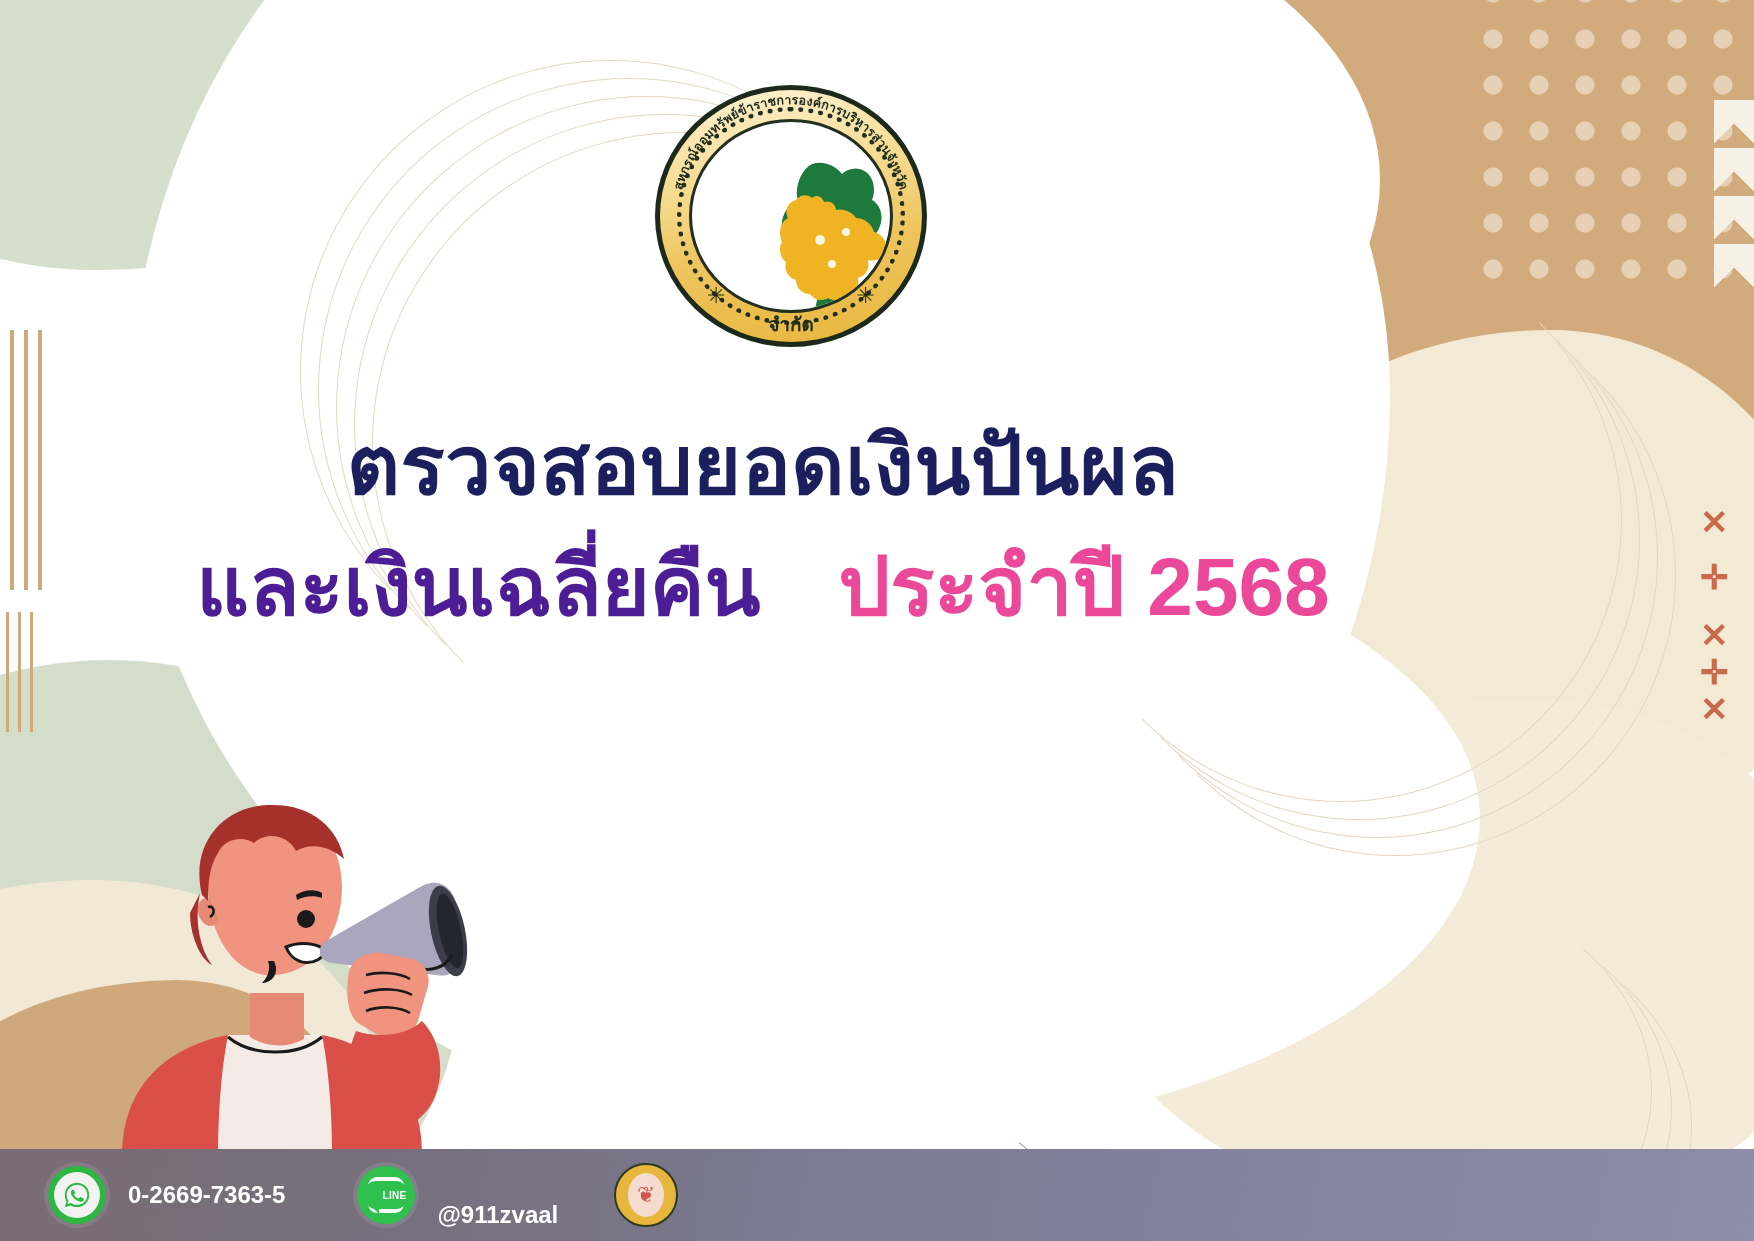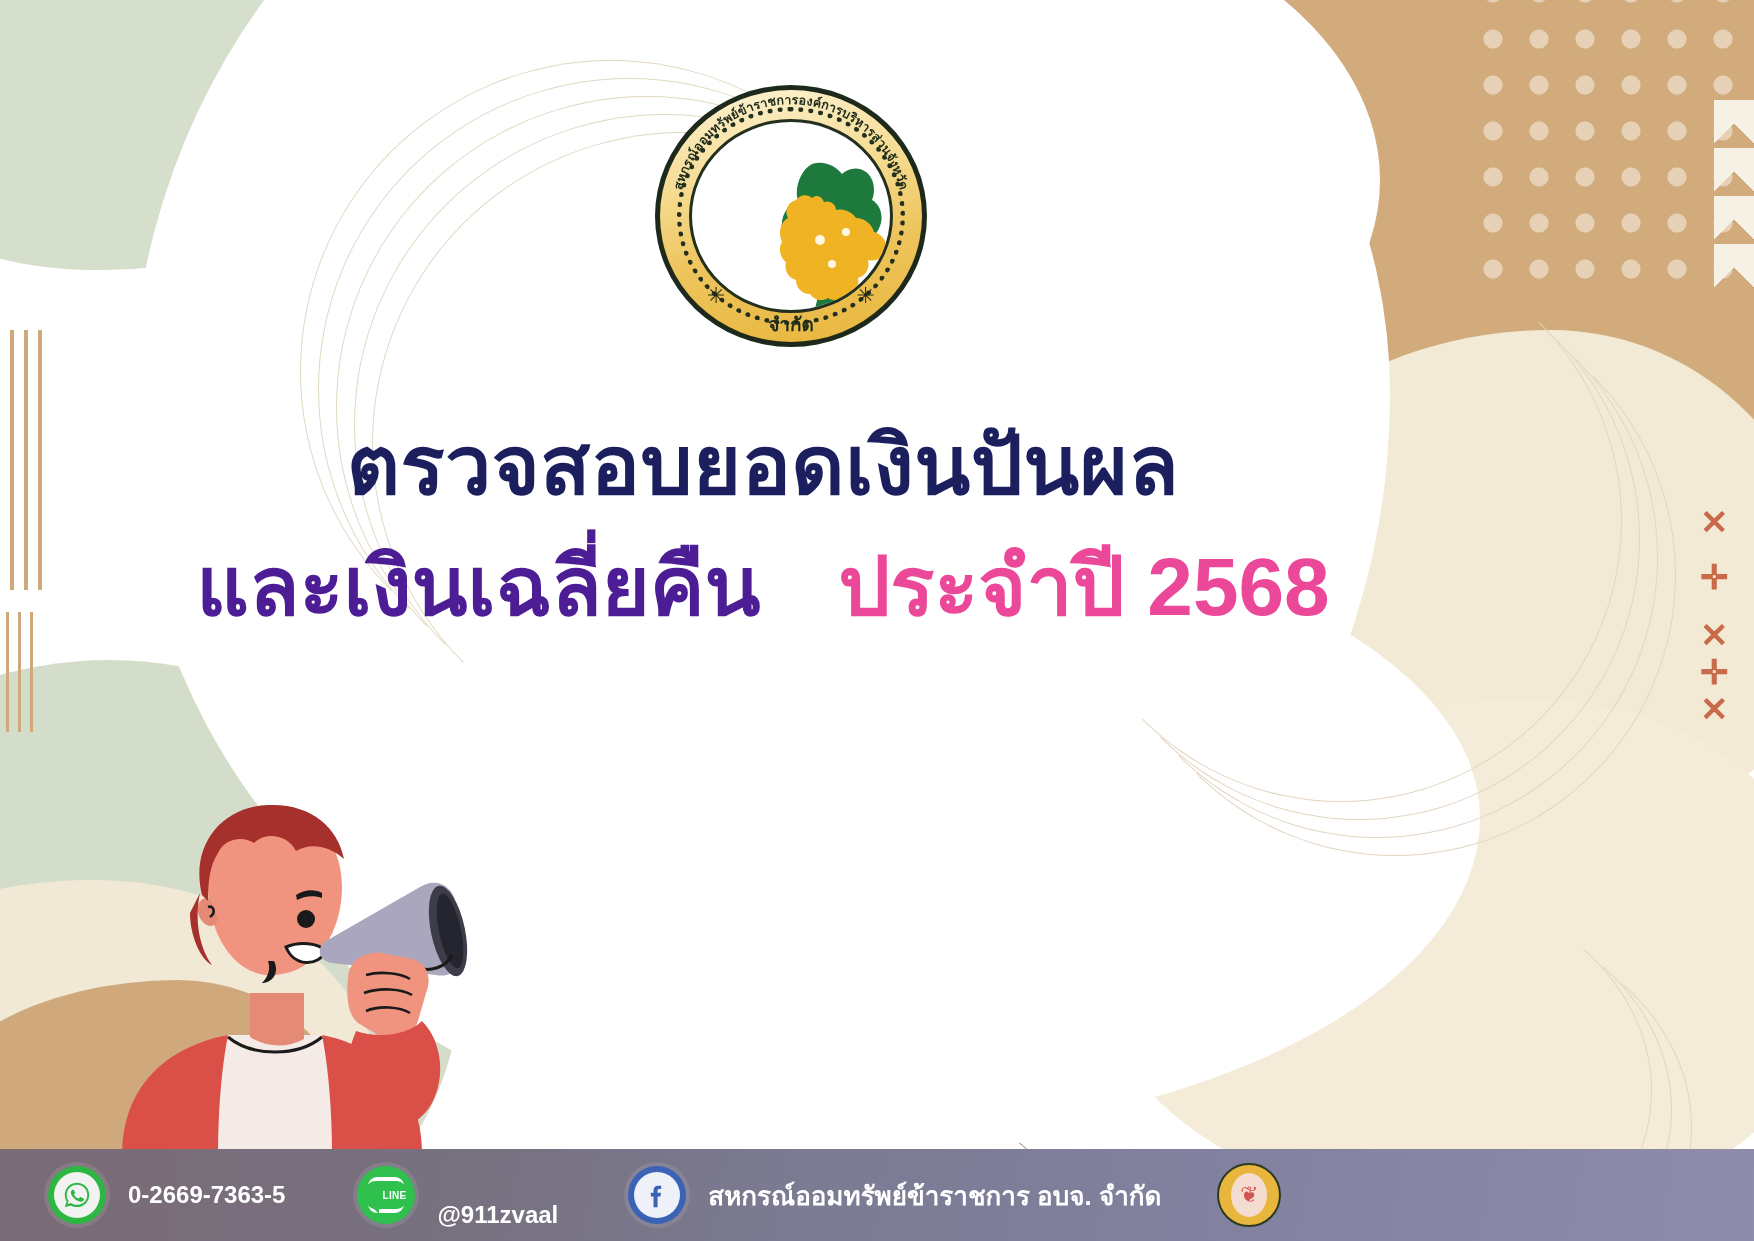--- a/index.html
+++ b/index.html
@@ -356,31 +356,20 @@
 
     <div class="f-item" style="margin-left:72px;">
       <div class="icon-circle ic-line">
         <div class="ic-line-inner">
           <div class="line-bubble">LINE</div>
         </div>
       </div>
       <span class="f-text" style="margin-left:22px;margin-top:40px;">@911zvaal</span>
     </div>
 
-    <div class="f-item" style="margin-left:70px;">
-      <div class="icon-circle ic-fb">
-        <div class="ic-fb-inner">
-          <svg width="30" height="30" viewBox="0 0 32 32">
-            <path fill="#3a62b5" d="M20.5 6h-3.2c-3.1 0-5 1.9-5 5v2.6H9.4v4.1h2.9V29h4.3V17.7h3.1l.5-4.1
-              h-3.6v-2.2c0-1.1.3-1.8 1.9-1.8h2V6z"></path>
-          </svg>
-        </div>
-      </div>
-      <span class="f-text thai" style="margin-left:22px;">สหกรณ์ออมทรัพย์ข้าราชการ อบจ. จำกัด</span>
-    </div>
 
     <div class="f-item" style="margin-left:56px;">
       <div class="f-logo">
         <div class="f-logo-center">❦</div>
       </div>
     </div>
 
   </div>
 
 </div>

